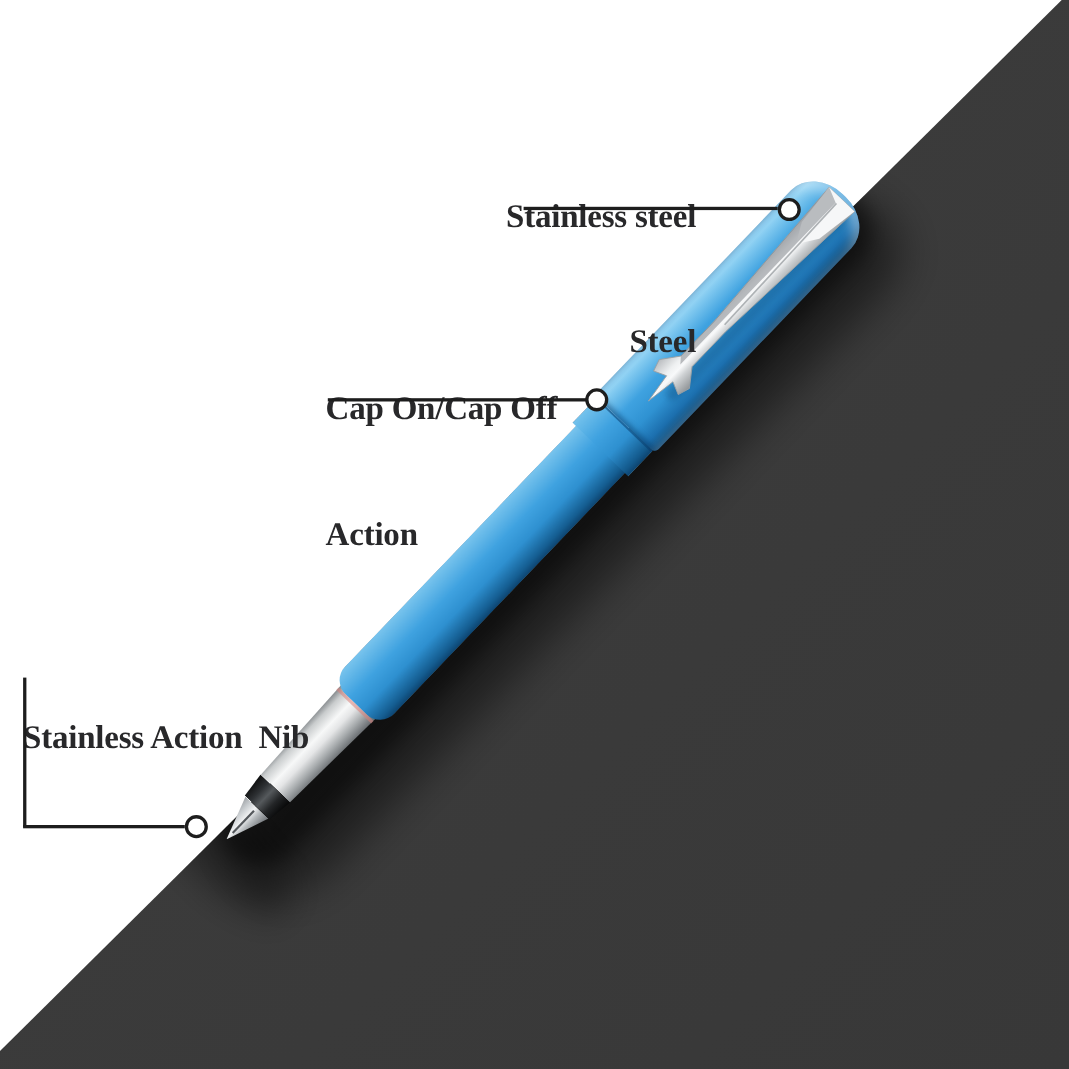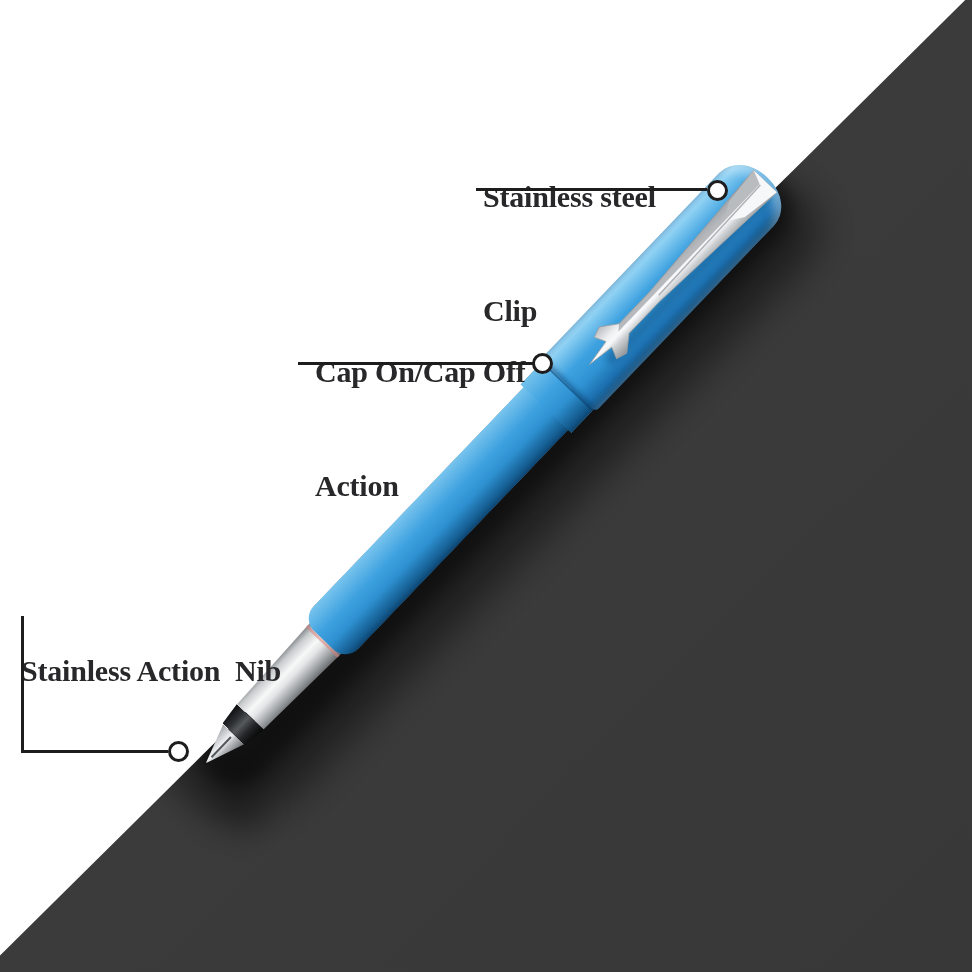--- a/index.html
+++ b/index.html
@@ -61,22 +61,22 @@
       #83878b 0%, #caced1 30%, #f2f3f4 48%, #b9bdc0 62%, #6e7276 88%);}
   .pen-nib-slit{left:39px;top:780px;width:2px;height:28px;z-index:2;
     background:#53575b;}
   .clip-shadow{left:46px;top:14px;width:12px;height:235px;z-index:3;
     background:rgba(0,45,90,0.28);filter:blur(3px);border-radius:6px;}
   .clip-svg{left:15px;top:7px;width:52px;height:258px;z-index:4;}
 
   
   .label{position:absolute;color:var(--text,#28282a);font-weight:700;
          font-size:30px;line-height:38px;letter-spacing:-0.2px;white-space:pre;}
-  #clip-label{left:483px;top:102px;}
-  #cap-label{left:296px;top:277px;margin-left:19px;}
+  #clip-label{left:460px;top:102px;text-align:right;}
+  #cap-label{left:296px;top:277px;}
   #nib-label{left:21px;top:576px;}
   .leader{position:absolute;background:var(--line,#1d1d1d);}
   #clip-line{left:476px;top:188px;width:231px;height:3px;}
   #cap-line{left:298px;top:362px;width:235px;height:3px;}
   #nib-line-v{left:21px;top:616px;width:3px;height:136px;}
   #nib-line-h{left:21px;top:750px;width:147px;height:3px;}
   .marker{position:absolute;width:15px;height:15px;border-radius:50%;
           background:#fff;border:3px solid var(--line,#1d1d1d);}
   #clip-marker{left:707px;top:180px;}
   #cap-marker{left:532px;top:353px;}
@@ -115,21 +115,21 @@
       </defs>
       <path d="M10,2 L42,2 L33,162 L33,206 L45,222 L41.5,233 L30,228 L26,256 L22,228 L10.5,233 L7,222 L19,206 L19,162 Z" fill="url(#clipgrad)" stroke="#9aa0a4" stroke-width="0.8"></path>
       <path d="M10,2 L42,2 L36,42 L24,60 L14,42 Z" fill="#f6f7f8"></path>
       <path d="M10,2 L19,162 L19,206 L24,212 L24,8 Z" fill="rgba(110,116,121,0.45)"></path>
       <path d="M25,8 L28,158" stroke="#aeb2b5" stroke-width="1.5" fill="none"></path>
     </svg>
   </div>
 
   <div class="label" id="clip-label">
     <span style="display:block">Stainless steel</span>
-    <span style="display:block">Clip</span>
+    <span style="display:block">Steel</span>
   </div>
   <div class="leader" id="clip-line"></div>
   <div class="marker" id="clip-marker"></div>
 
   <div class="label" id="cap-label">
     <span style="display:block">Cap On/Cap Off</span>
     <span style="display:block">Action</span>
   </div>
   <div class="leader" id="cap-line"></div>
   <div class="marker" id="cap-marker"></div>

